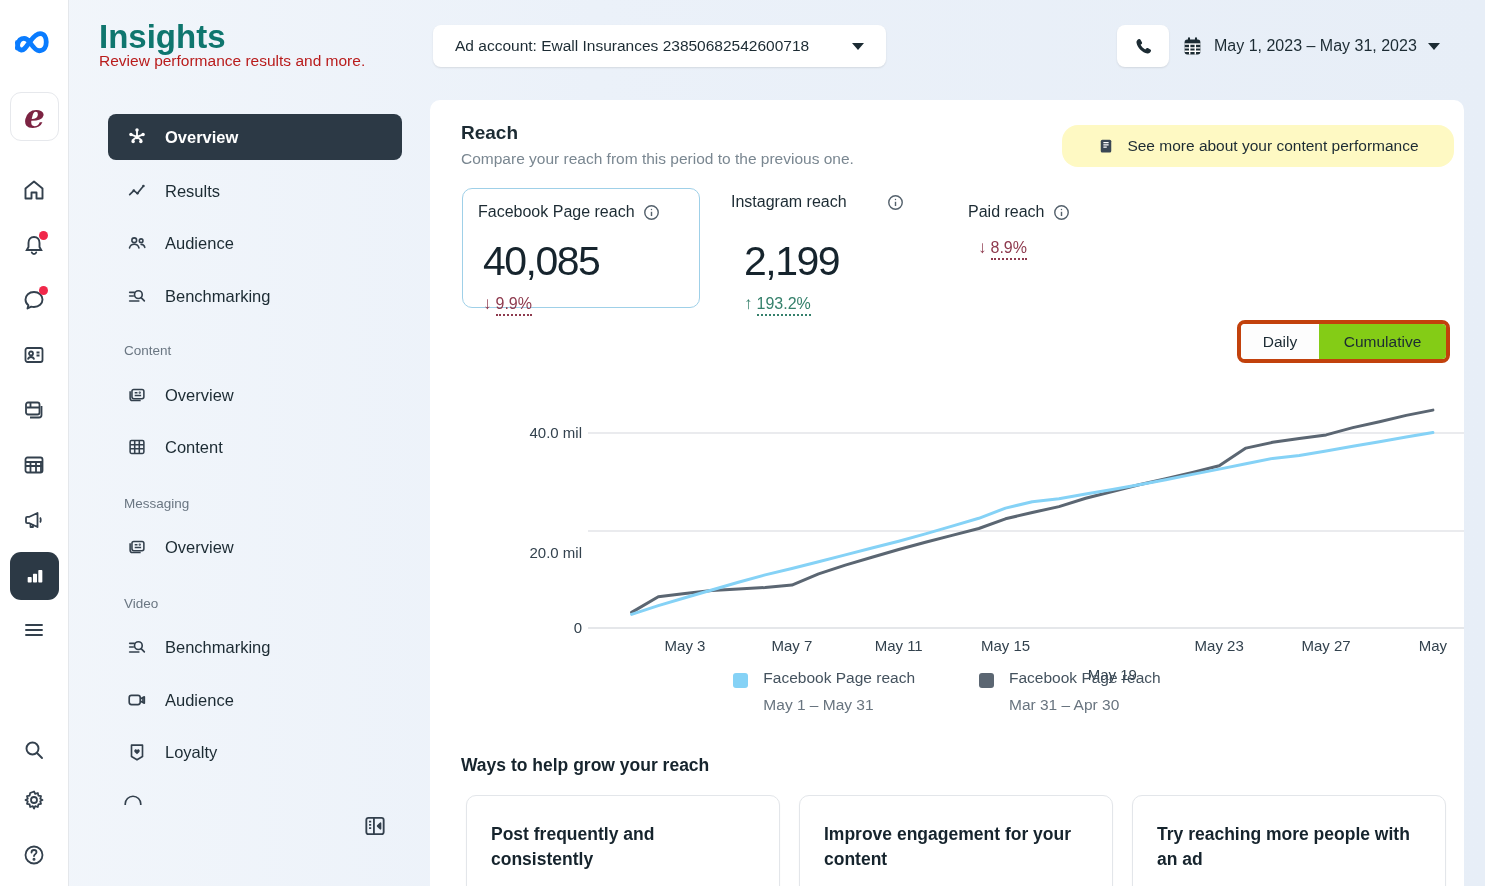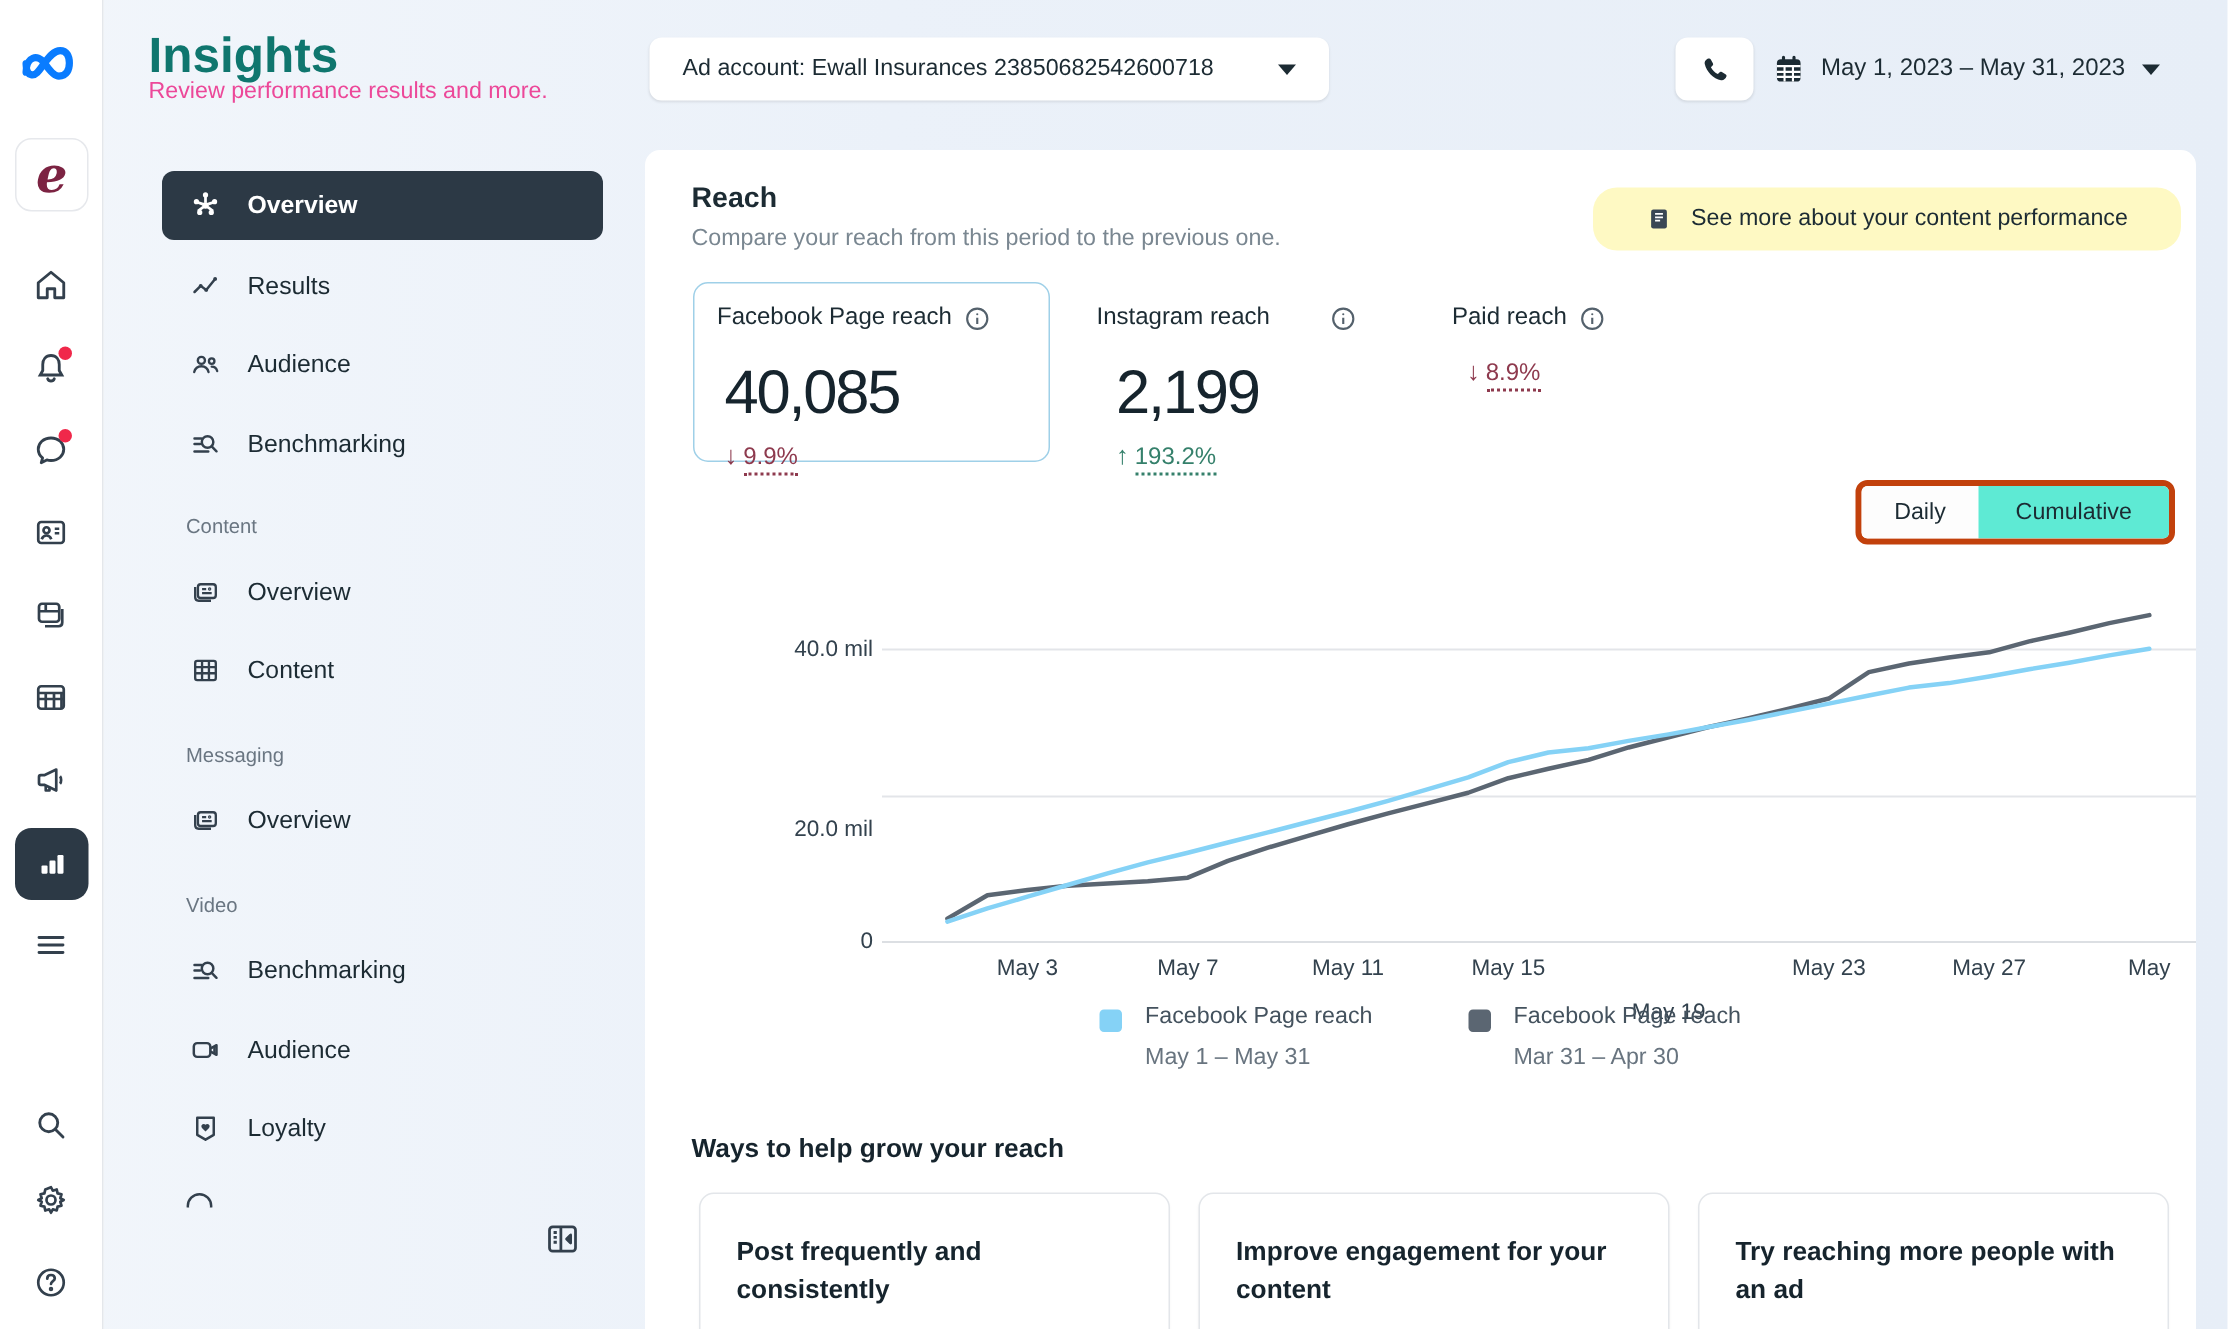--- a/index.html
+++ b/index.html
@@ -17,21 +17,21 @@
   .rail-icon svg { width:100%; height:100%; display:block; }
   .dot { position:absolute; width:9px; height:9px; border-radius:50%; background:#f0284a; right:-2px; top:-2px; }
   #avatar-tile { left:10px; top:92px; width:49px; height:49px; background:#fff; border:1px solid #e6e8ec; border-radius:11px;
     display:flex; align-items:center; justify-content:center;
     font-family:"DejaVu Serif","Liberation Serif",serif; font-style:italic; font-weight:bold; font-size:33px; color:#7c2342; }
   #insights-tile { left:10px; top:552px; width:49px; height:48px; background:#2c3945; border-radius:11px;
     display:flex; align-items:center; justify-content:center; }
 
   
   #nav-title { left:99px; top:18px; font-size:33px; font-weight:bold; color:#0f766e; }
-  #nav-subtitle { left:99px; top:52px; font-size:15.5px; color:#ec4899; }
+  #nav-subtitle { left:99px; top:52px; font-size:15.5px; color:#b91c1c; }
   .nav-item { position:absolute; left:108px; width:294px; height:44px; display:flex; align-items:center; gap:17px;
     padding-left:18px; border-radius:8px; font-size:16.5px; color:#1c2b33; cursor:pointer; }
   .nav-item svg { width:22px; height:22px; flex:0 0 22px; color:#33404d; }
   .nav-item.selected { background:#2c3945; color:#fff; font-weight:bold; }
   .nav-item.selected svg { color:#fff; }
   .nav-section { position:absolute; left:124px; font-size:13.5px; color:#6a7682; }
   #nav-partial-clip { left:122px; top:793px; width:26px; height:12px; overflow:hidden; }
   #nav-partial-clip svg { width:22px; height:22px; color:#33404d; }
   #collapse-btn { left:362px; top:813px; width:26px; height:26px; color:#33404d; cursor:pointer; }
 
@@ -60,21 +60,21 @@
   .delta .pct { border-bottom:2px dotted currentColor; padding-bottom:1px; }
   .delta.down { color:#8e3a4e; }
   .delta.up { color:#35806b; }
   .delta .arr { font-size:17px; }
   #metric-card-0 { left:462px; top:188px; width:238px; height:120px; border:1.5px solid #9fd0e8; border-radius:10px; background:#fff; }
 
   
   #toggle { left:1237px; top:320px; height:43px; display:flex; border:4px solid #c2410c; border-radius:8px; overflow:hidden; }
   #toggle .opt { display:flex; align-items:center; justify-content:center; font-size:15.5px; color:#1c2b33; cursor:pointer; }
   #toggle-daily { width:78px; background:#fdfdfd; }
-  #toggle-cumulative { width:127px; background:#5eead4; }
+  #toggle-cumulative { width:127px; background:#84cc16; }
 
   
   #chart-svg { left:440px; top:390px; }
   .ytick { position:absolute; width:90px; text-align:right; font-size:15px; color:#33424e; }
   .xtick { position:absolute; width:84px; text-align:center; top:637px; font-size:15px; color:#33424e; }
   #legend { left:430px; top:669px; width:1034px; display:flex; justify-content:center; gap:64px; }
   .legend-entry { display:flex; gap:15px; }
   .legend-swatch { width:15px; height:15px; border-radius:3px; margin-top:4px; }
   .legend-l1 { font-size:15.5px; color:#44525e; }
   .legend-l2 { font-size:15.5px; color:#68747f; margin-top:9px; }
@@ -344,21 +344,21 @@
     </svg>
 </div>
 <div class="metric-value-row" style="left:483px;top:238px;">
   <span class="metric-value">40,085</span>
   <span class="delta down">
       <span class="arr">↓</span>
       <span class="pct">9.9%</span>
     </span>
 </div>
 
-<div class="metric-title" style="left:731px;top:203px;gap:40px;">
+<div class="metric-title" style="left:731px;top:193px;gap:40px;">
   <span>Instagram reach</span>
   <svg viewBox="0 0 24 24" fill="none" stroke="currentColor" stroke-width="2">
       <circle cx="12" cy="12" r="9.5"></circle>
       <path d="M12 11 V17"></path>
       <circle cx="12" cy="7.8" r="1" fill="currentColor" stroke="none"></circle>
     </svg>
 </div>
 <div class="metric-value-row" style="left:744px;top:238px;">
   <span class="metric-value">2,199</span>
   <span class="delta up">

